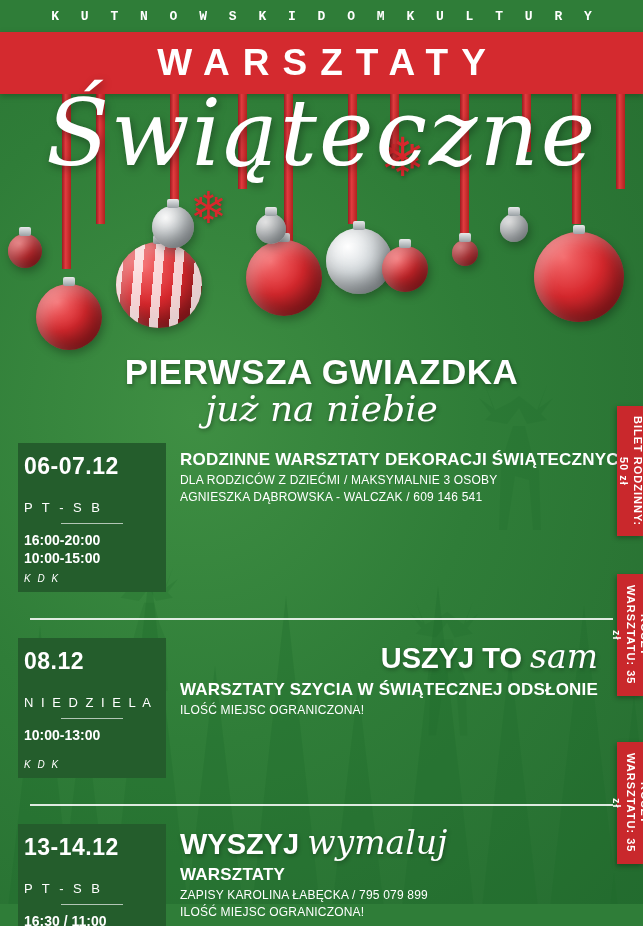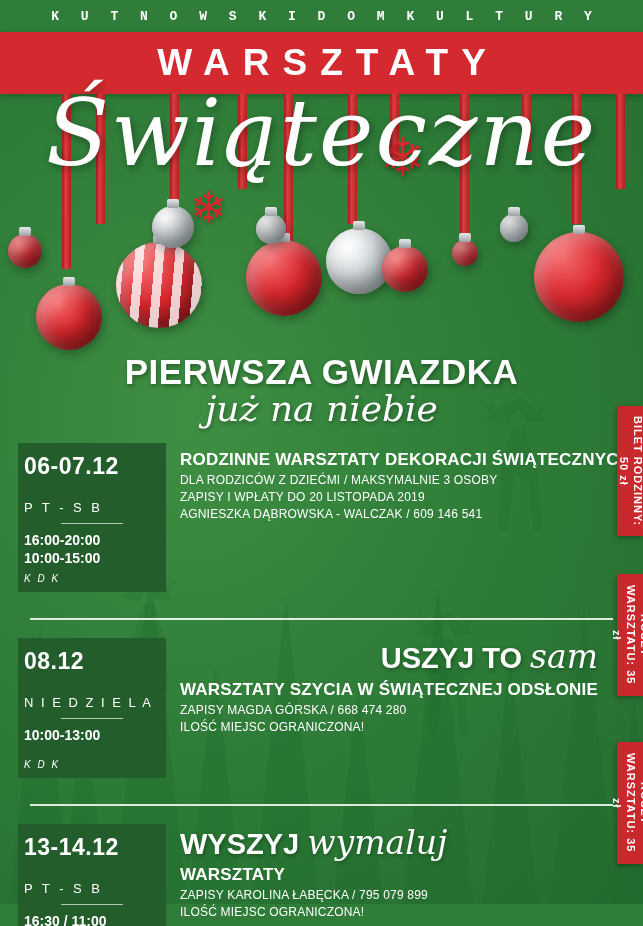--- a/index.html
+++ b/index.html
@@ -333,42 +333,40 @@
         <div class="d">06-07.12</div>
         <div class="dow">P T - S B</div>
         <div class="sep"></div>
         <div class="t">16:00-20:00</div>
         <div class="t">10:00-15:00</div>
         <div class="place">K D K</div>
       </div>
       <div class="texts">
         <div class="t-sub">RODZINNE WARSZTATY DEKORACJI ŚWIĄTECZNYCH</div>
         <div class="t-line">DLA RODZICÓW Z DZIEĆMI / MAKSYMALNIE 3 OSOBY</div>
-        <div class="t-line">ZAPISY I WPŁATY DO 20 LISTOPADA 2019</div>
         <div class="t-line">AGNIESZKA DĄBROWSKA - WALCZAK / 609 146 541</div>
       </div>
     </div>
 
     <div class="hr" style="margin-top:26px;"></div>
 
     <div class="row">
       <div class="datebox">
         <div class="d">08.12</div>
         <div class="dow" style="letter-spacing:2px;">N I E D Z I E L A</div>
         <div class="sep"></div>
         <div class="t">10:00-13:00</div>
         <div class="place" style="margin-top:14px;">K D K</div>
       </div>
       <div class="texts">
         <div class="t-head">
           <span>USZYJ TO</span>
           <span class="it">sam</span>
         </div>
         <div class="t-sub">WARSZTATY SZYCIA W ŚWIĄTECZNEJ ODSŁONIE</div>
-        <div class="t-line">ZAPISY MAGDA GÓRSKA / 668 474 280</div>
         <div class="t-line">ILOŚĆ MIEJSC OGRANICZONA!</div>
       </div>
     </div>
 
     <div class="hr" style="margin-top:26px;"></div>
 
     <div class="row">
       <div class="datebox">
         <div class="d">13-14.12</div>
         <div class="dow">P T - S B</div>

